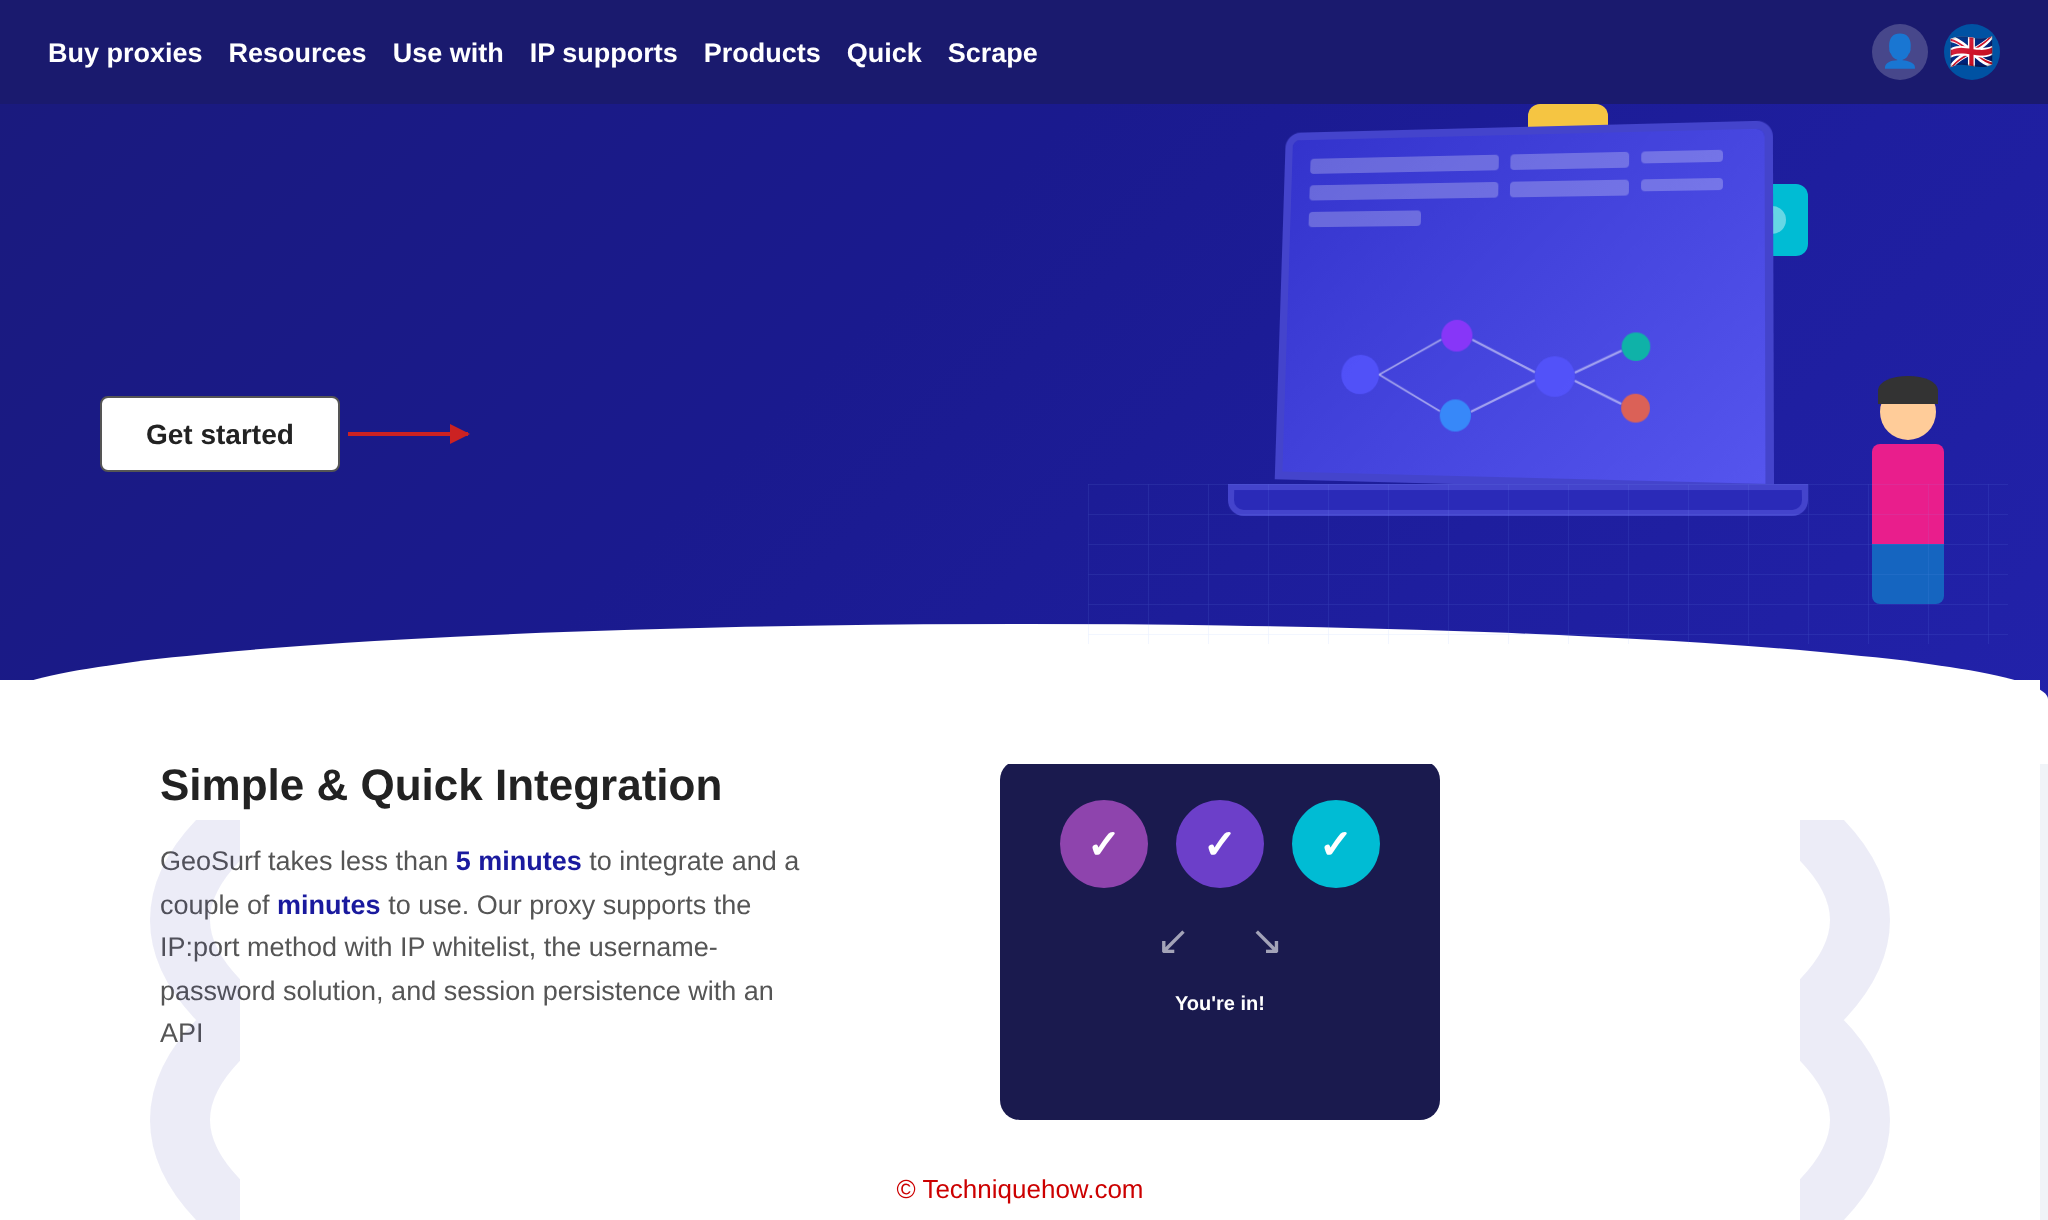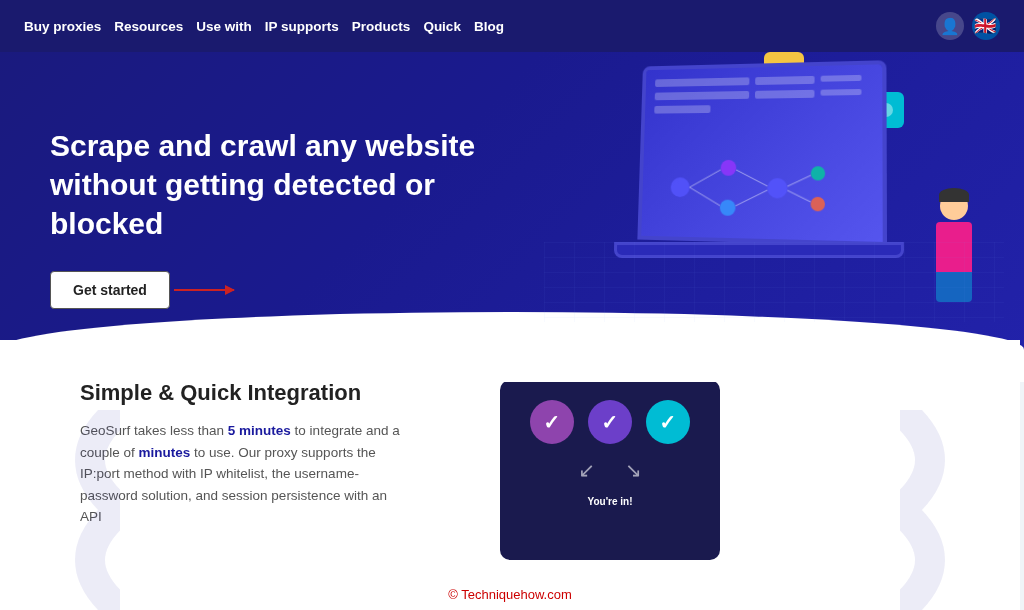--- a/index.html
+++ b/index.html
@@ -366,36 +366,35 @@
 
 <nav class="navbar">
 
   <div class="navbar-links">
     <a>Buy proxies</a>
     <a>Resources</a>
     <a>Use with</a>
     <a>IP supports</a>
     <a>Products</a>
     <a>Quick</a>
-    <a>Blog</a>
+    <a>Scrape</a>
   </div>
 
   <div class="navbar-icons">
     <div class="user-icon">
       <span>👤</span>
     </div>
     <div class="flag-icon">
       <span>🇬🇧</span>
     </div>
   </div>
 </nav>
 
 <section class="hero">
   <div class="hero-content">
-    <h1 class="hero-title">Scrape and crawl any website without getting detected or blocked</h1>
     <div class="hero-cta-wrapper">
       <button class="get-started-btn">Get started</button>
       <div class="arrow-indicator">
         <div class="arrow-line"></div>
       </div>
     </div>
   </div>
 
   <div class="hero-illustration">
 

